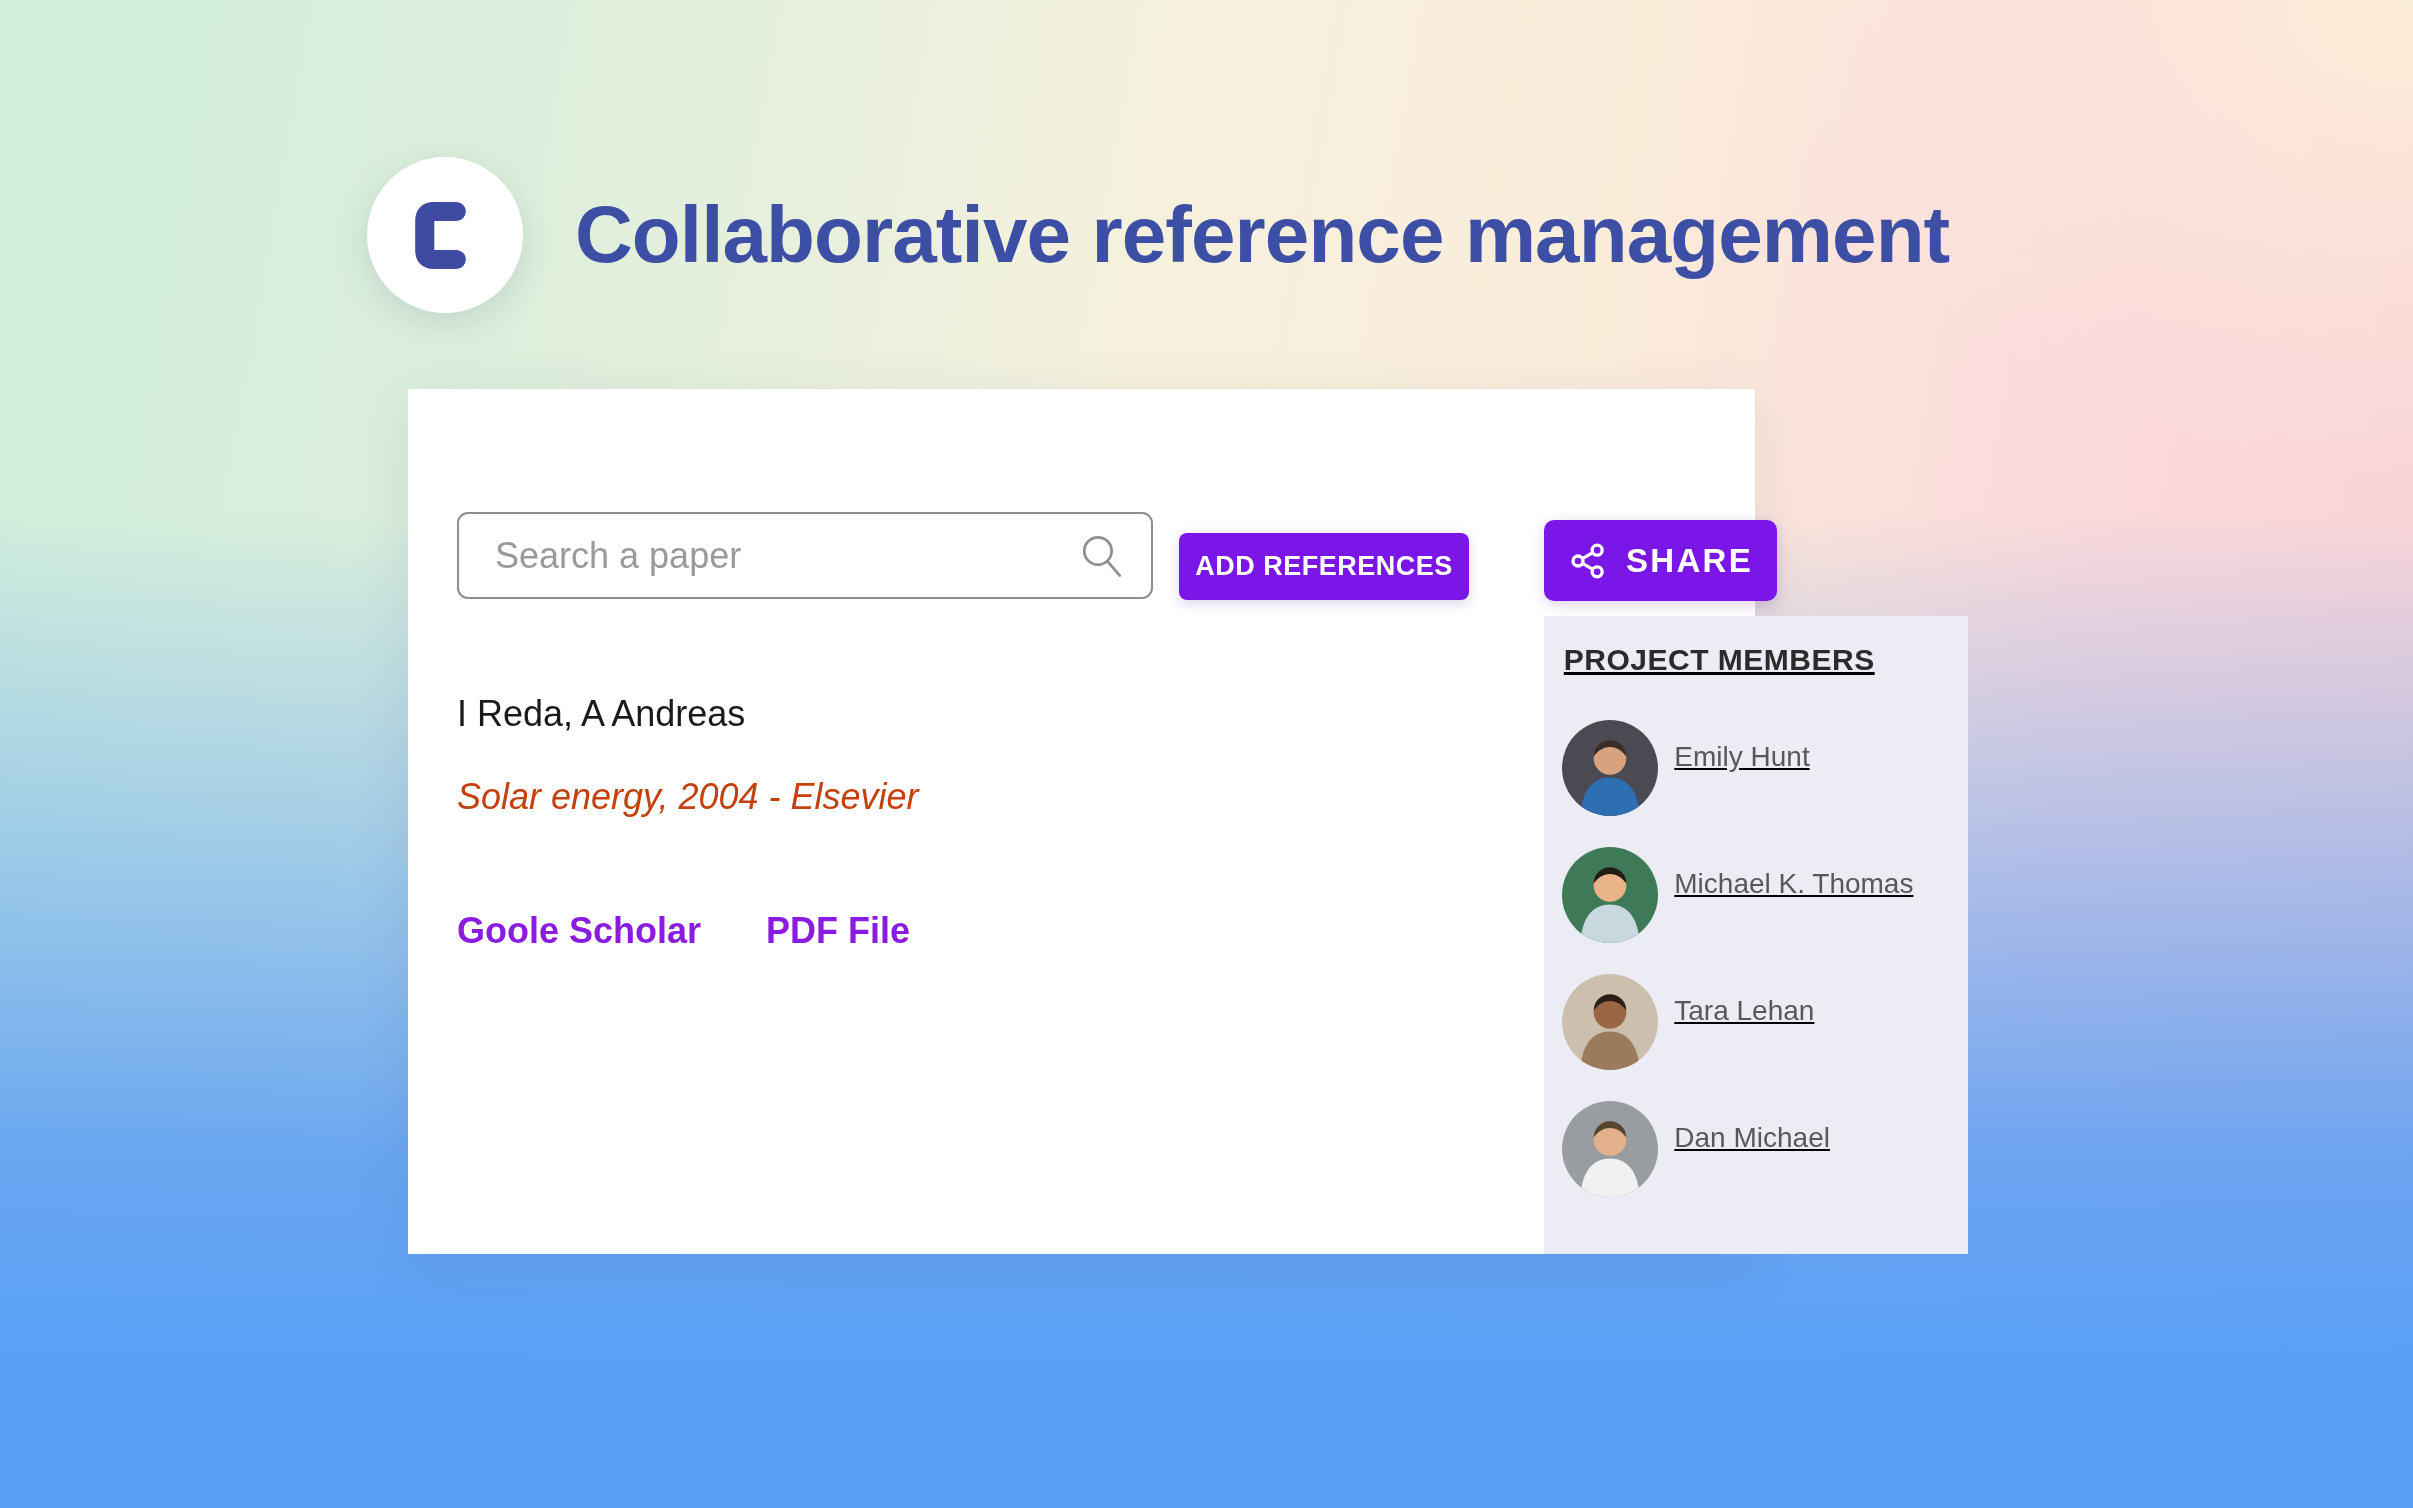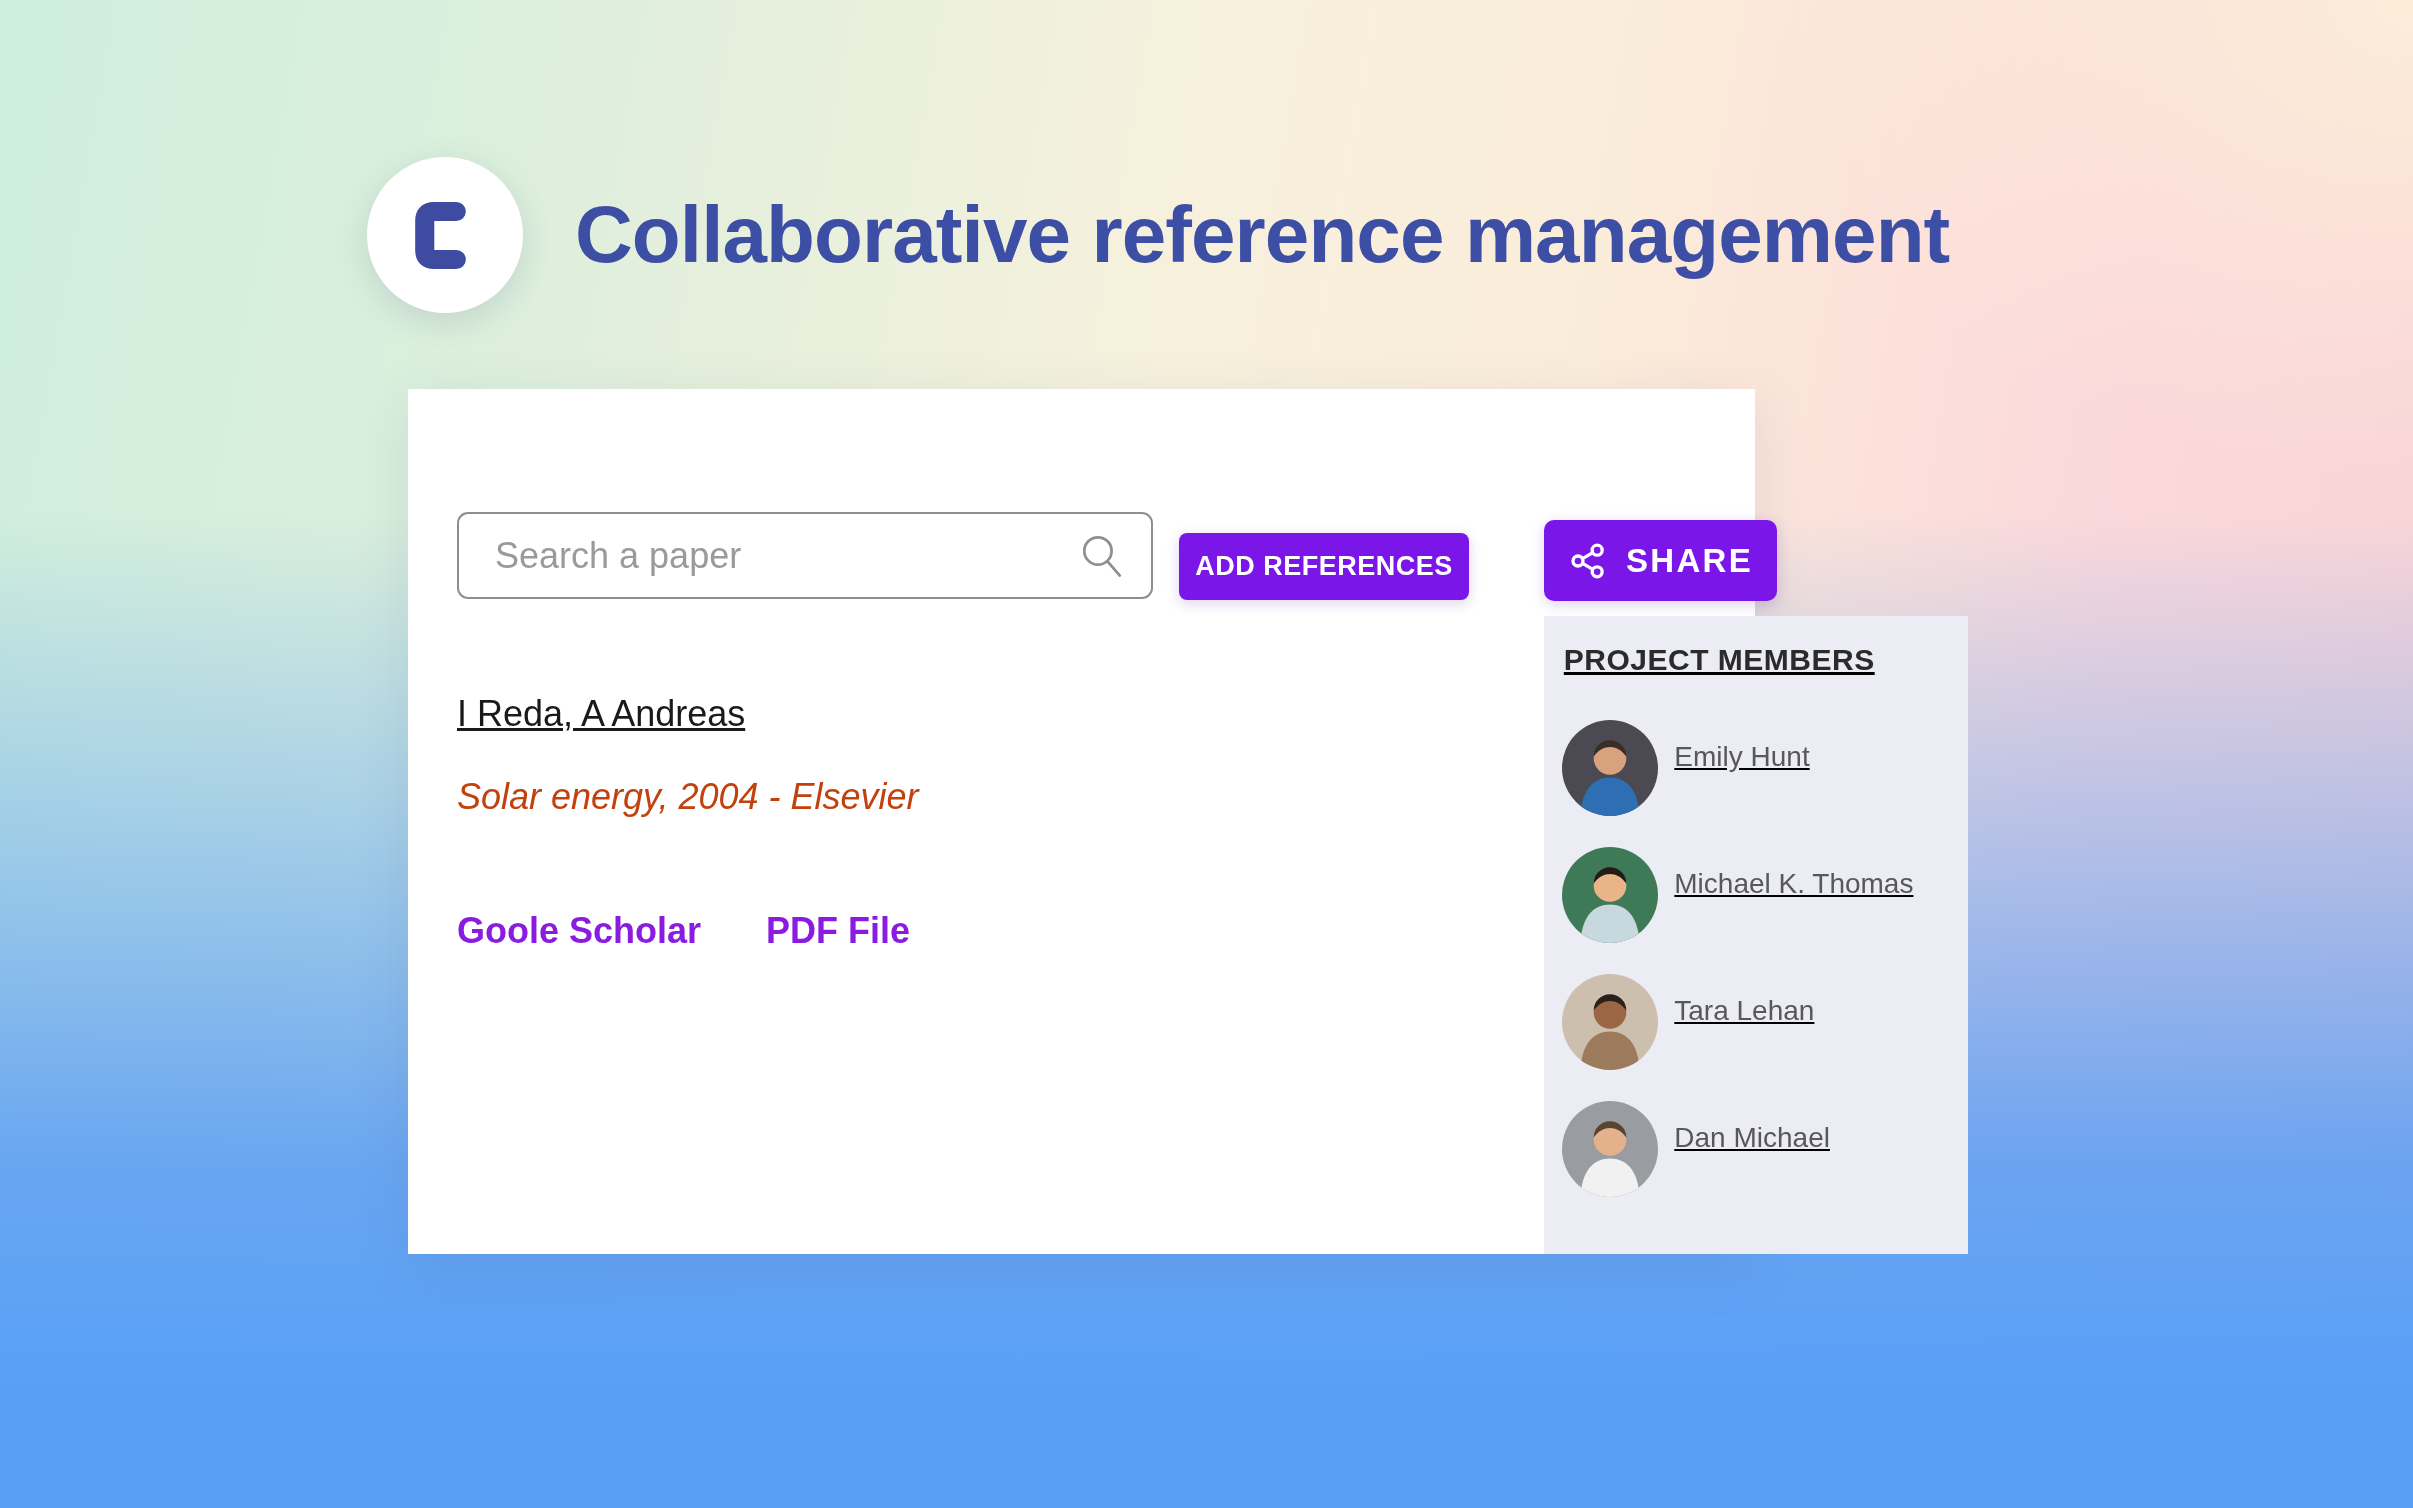--- a/index.html
+++ b/index.html
@@ -147,21 +147,20 @@
     color: #0D0D0D;
     white-space: nowrap;
   }
   .paper-authors {
     position: absolute;
     left: 49px;
     top: 304px;
     font-size: 36px;
     color: #1A1A1A;
     white-space: nowrap;
-    text-decoration: underline;
   }
   .paper-source {
     position: absolute;
     left: 49px;
     top: 387px;
     font-size: 36px;
     font-style: italic;
     color: #c2410c;
     white-space: nowrap;
   }

